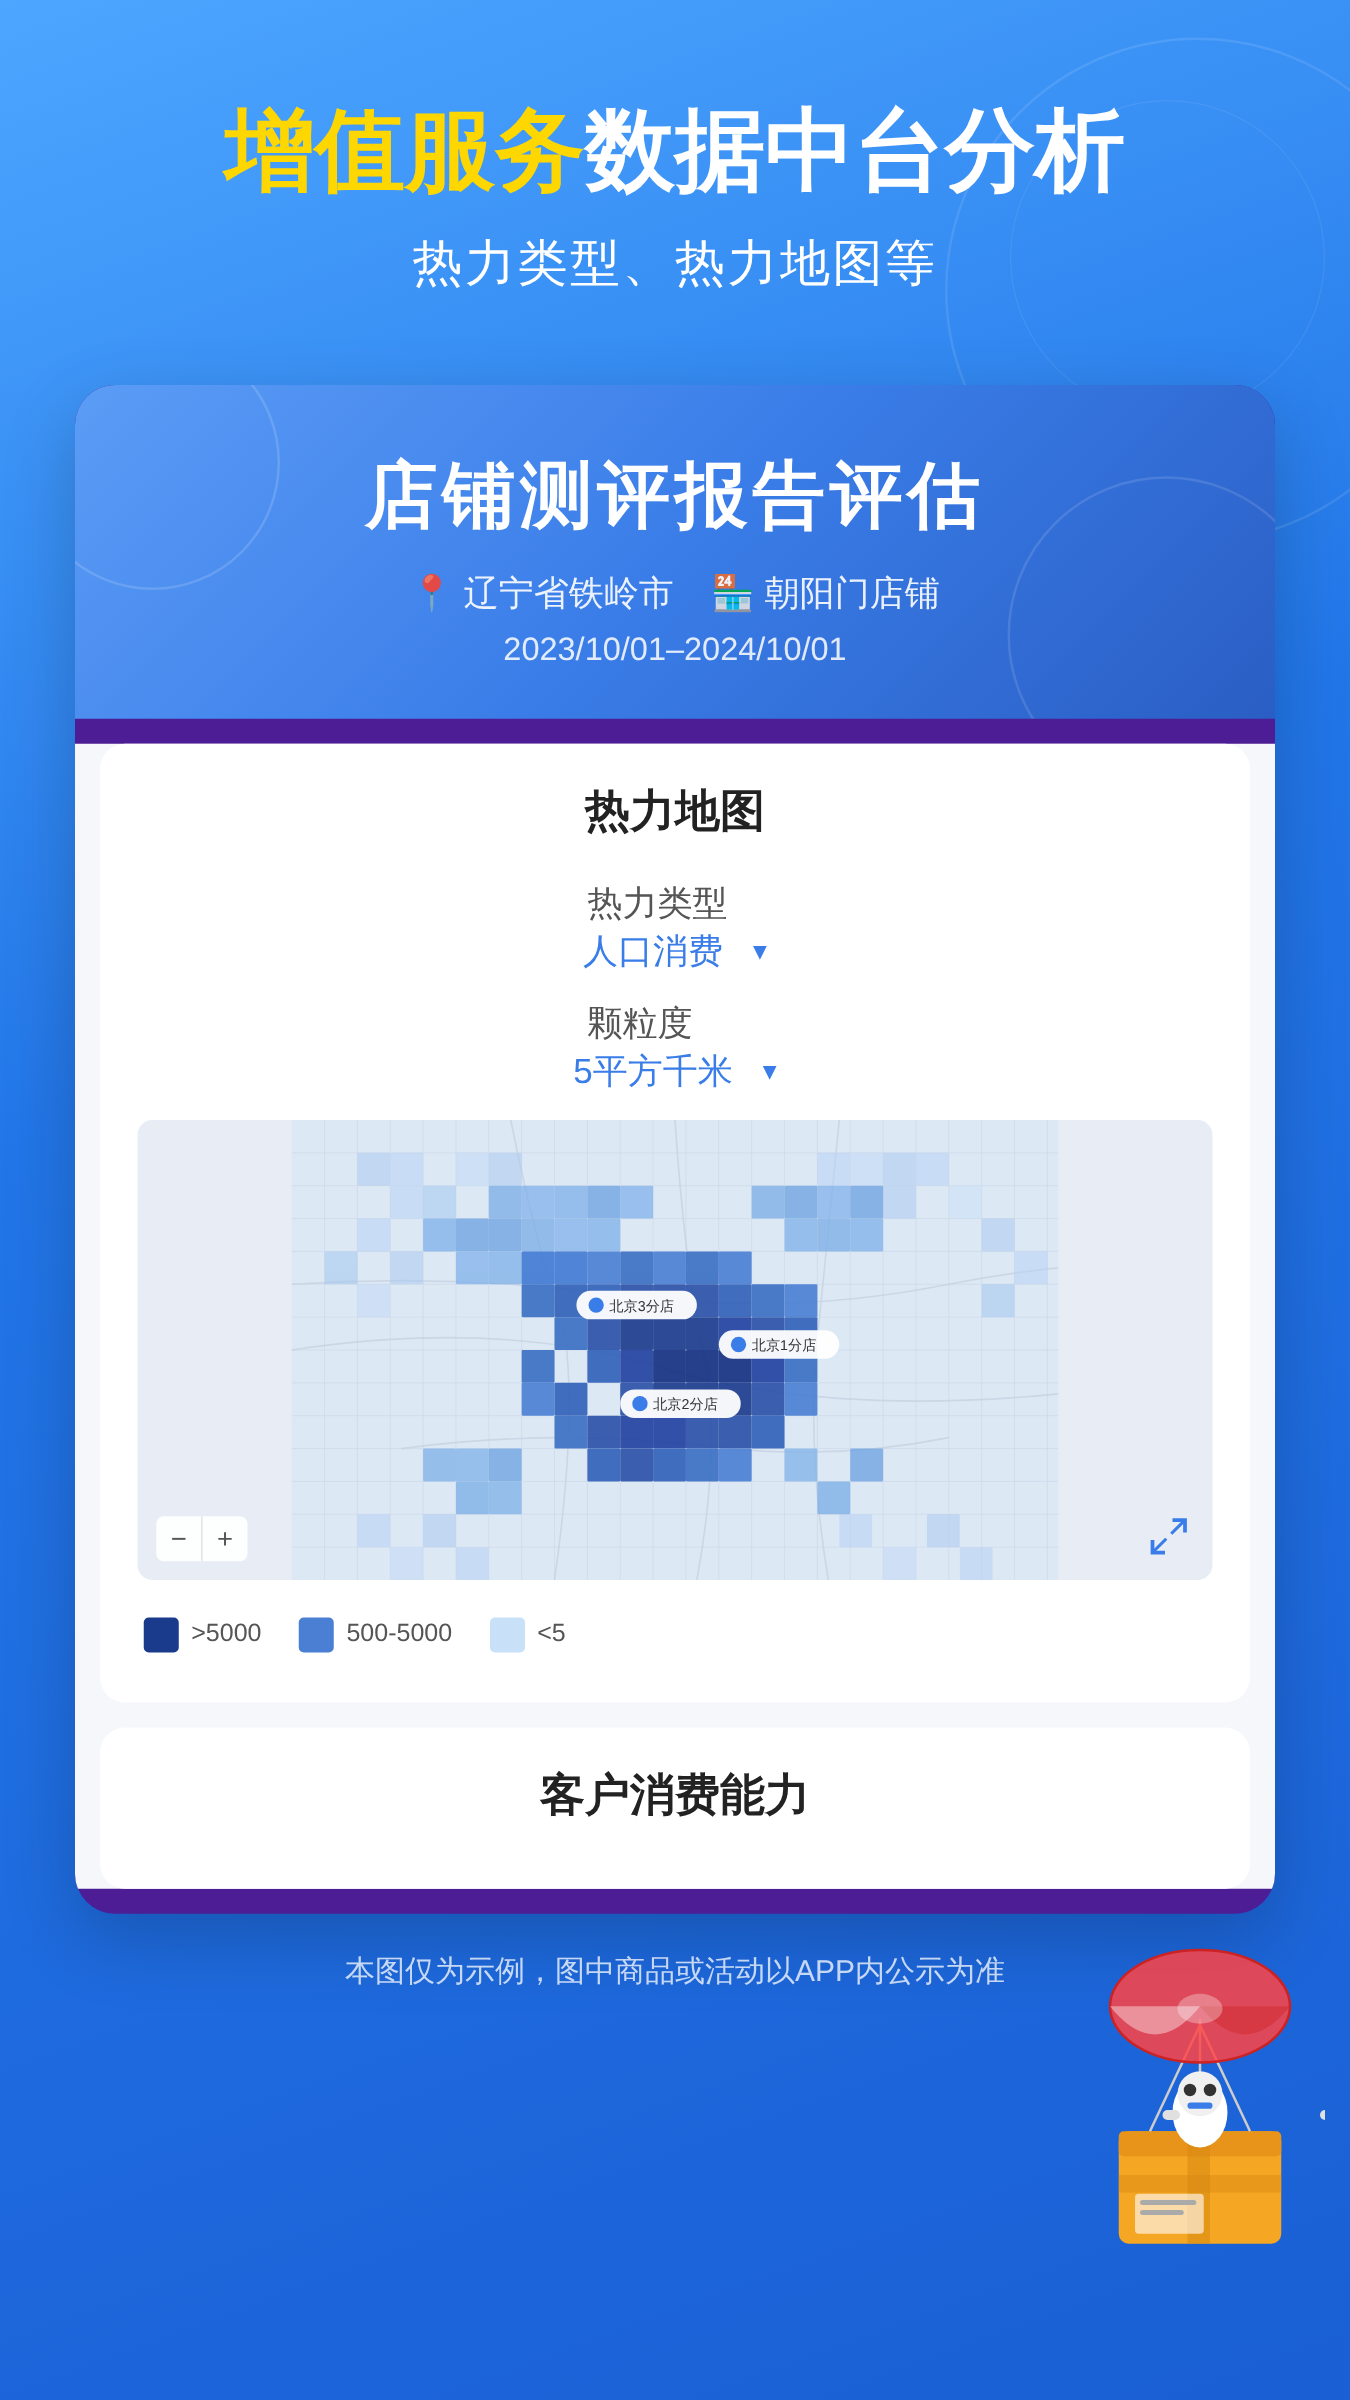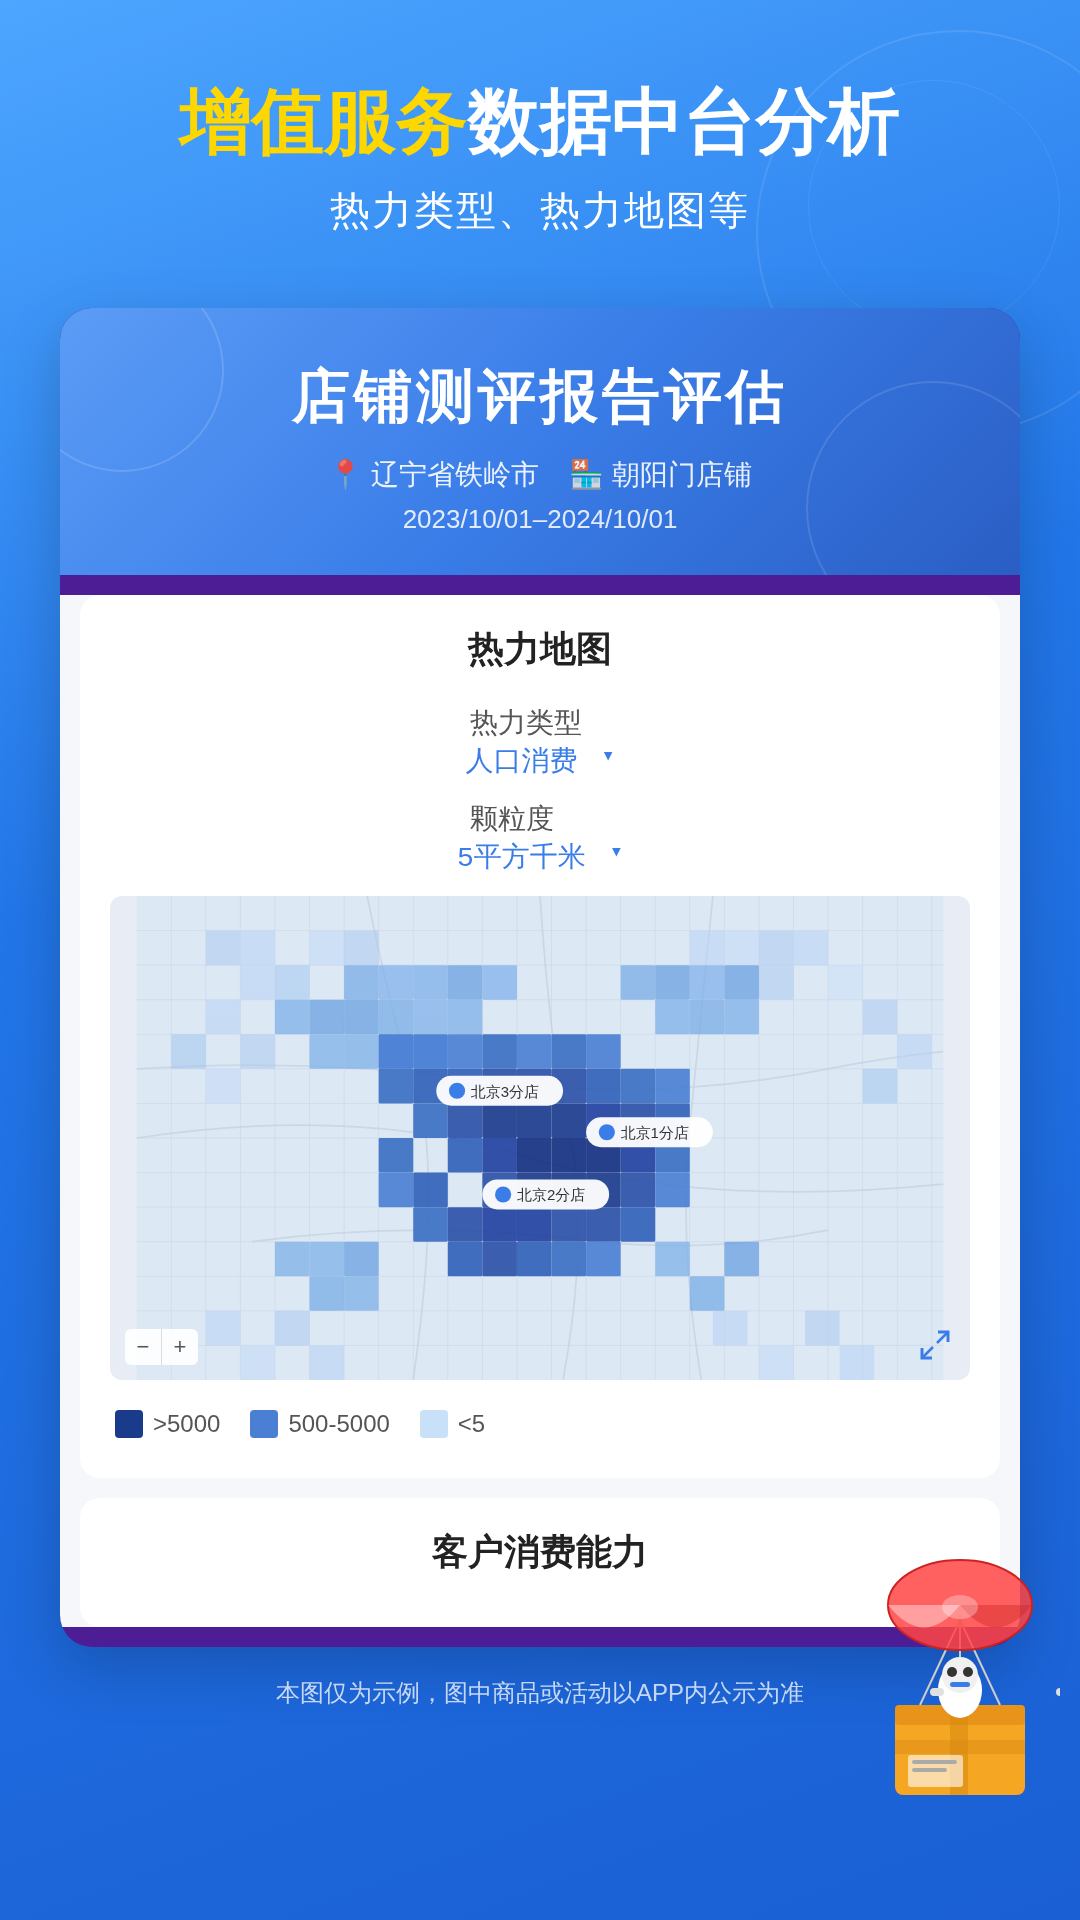--- a/index.html
+++ b/index.html
@@ -163,36 +163,36 @@
     }
     .filter-label {
       color: #555;
       width: 140px;
       font-size: 28px;
     }
     .filter-value {
       color: #3a7de8;
       font-size: 28px;
       display: flex;
+      align-items: center;
       gap: 24px;
-      font-family: Liberation Mono, monospace;
     }
     .chevron {
       font-size: 22px;
       color: #3a7de8;
     }
 
     
     .heatmap-container {
       width: 100%;
       border-radius: 12px;
       overflow: hidden;
       position: relative;
       background: #e8edf5;
-      height: 484px;
+      height: 368px;
       margin-bottom: 20px;
     }
     .heatmap-svg {
       width: 100%;
       height: 100%;
     }
 
     
     .map-controls {
       position: absolute;
@@ -230,21 +230,21 @@
     .legend {
       display: flex;
       align-items: center;
       gap: 30px;
       padding: 10px 5px;
     }
     .legend-item {
       display: flex;
       align-items: center;
       gap: 10px;
-      font-size: 24px;
+      font-size: 20px;
       color: #555;
     }
     .legend-color {
       width: 28px;
       height: 28px;
       border-radius: 4px;
     }
 
     
     .section-consumption {

